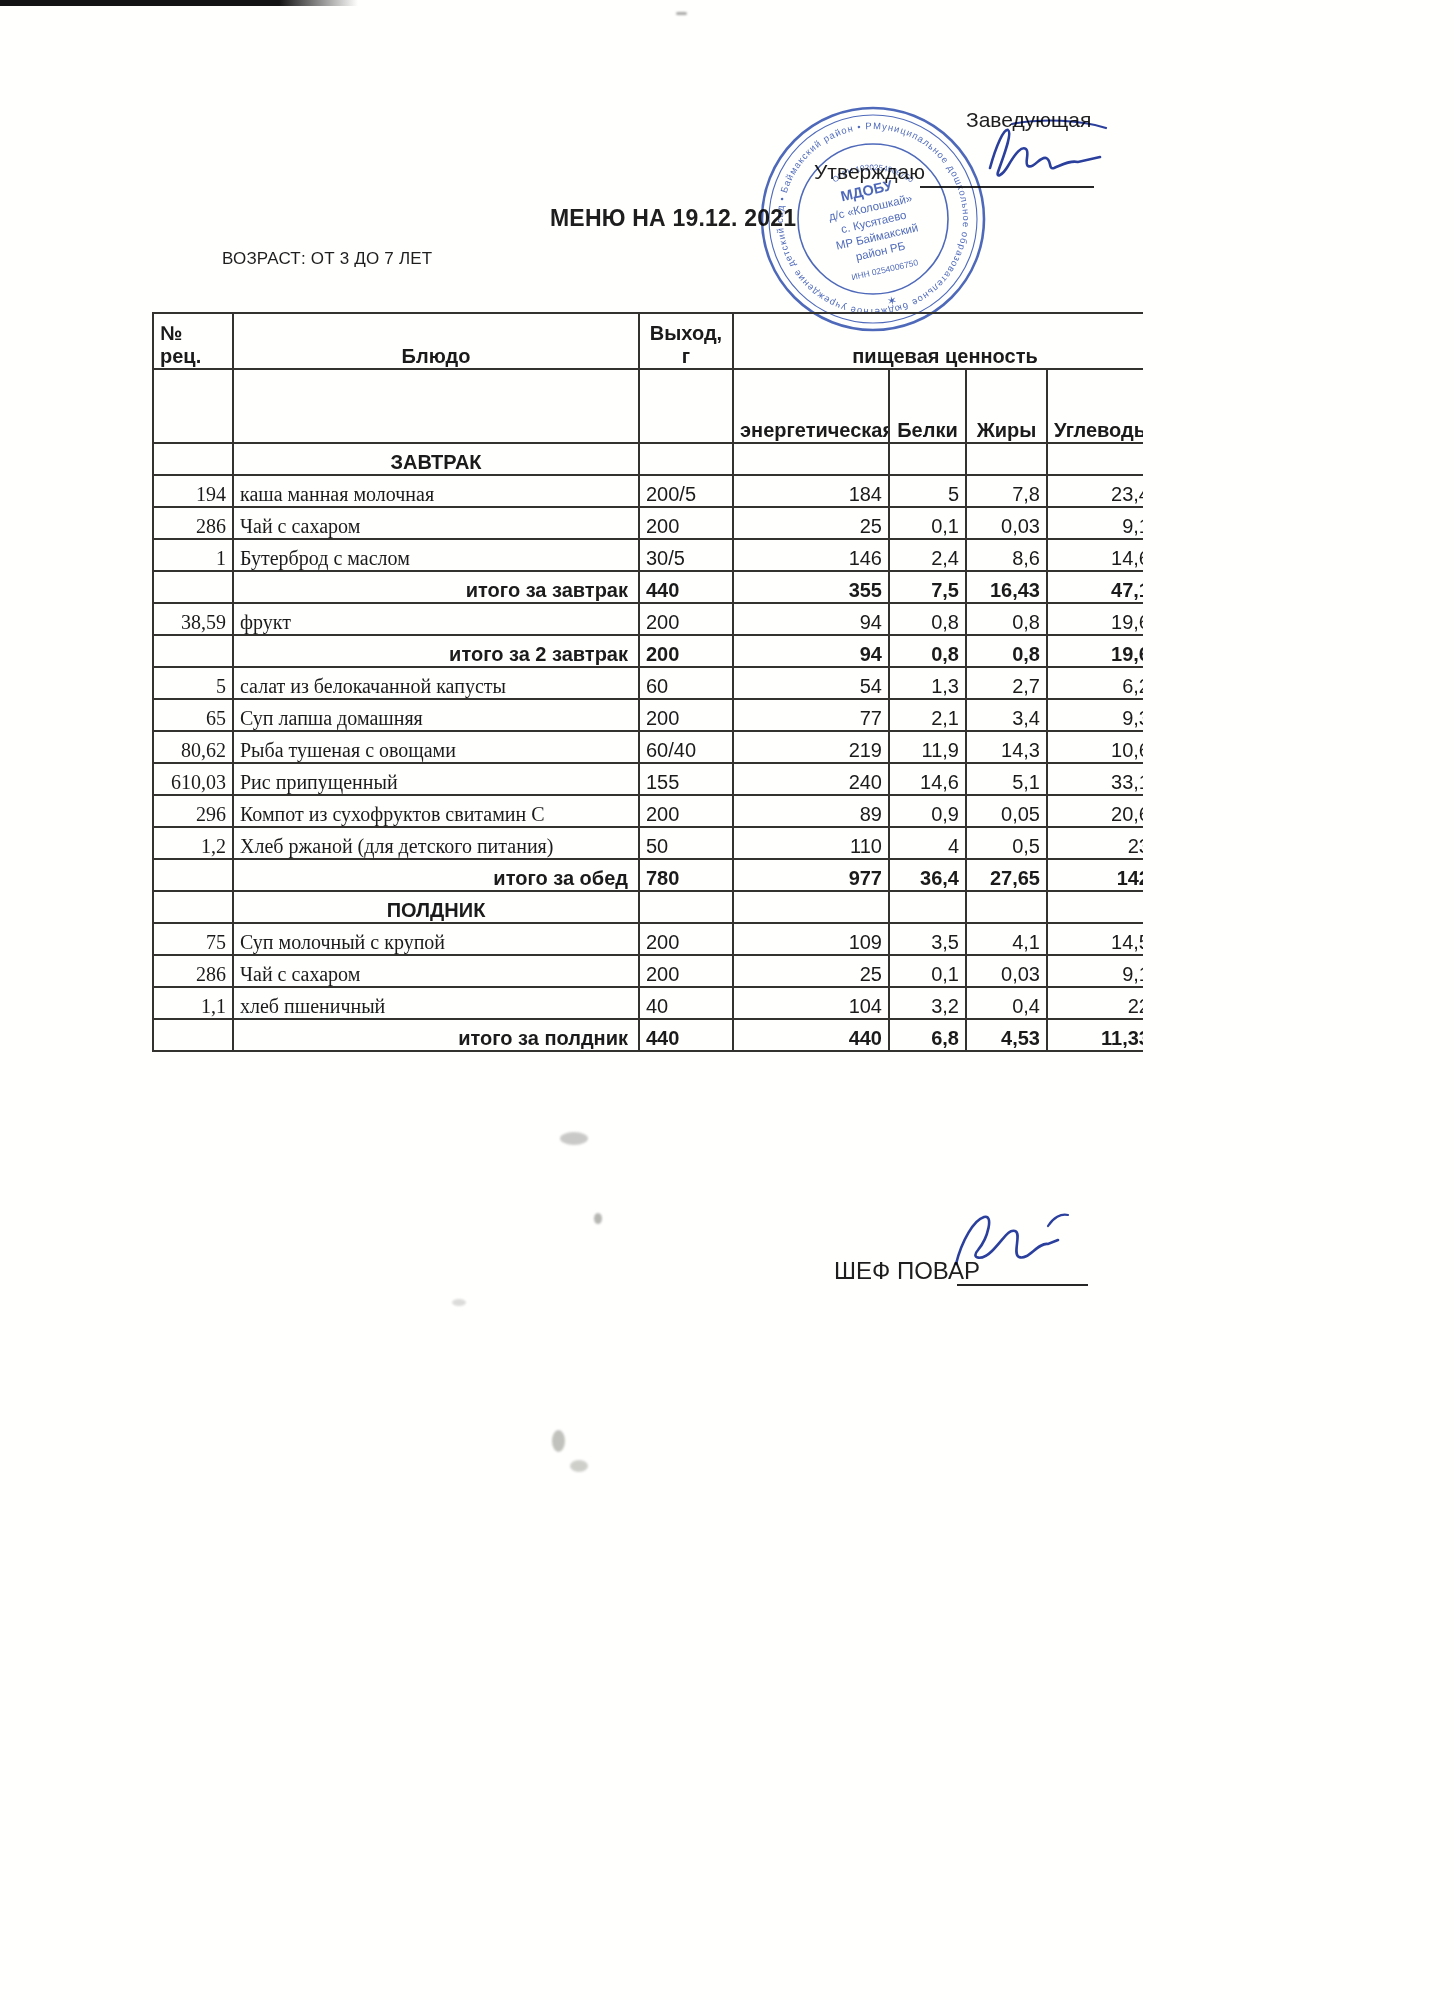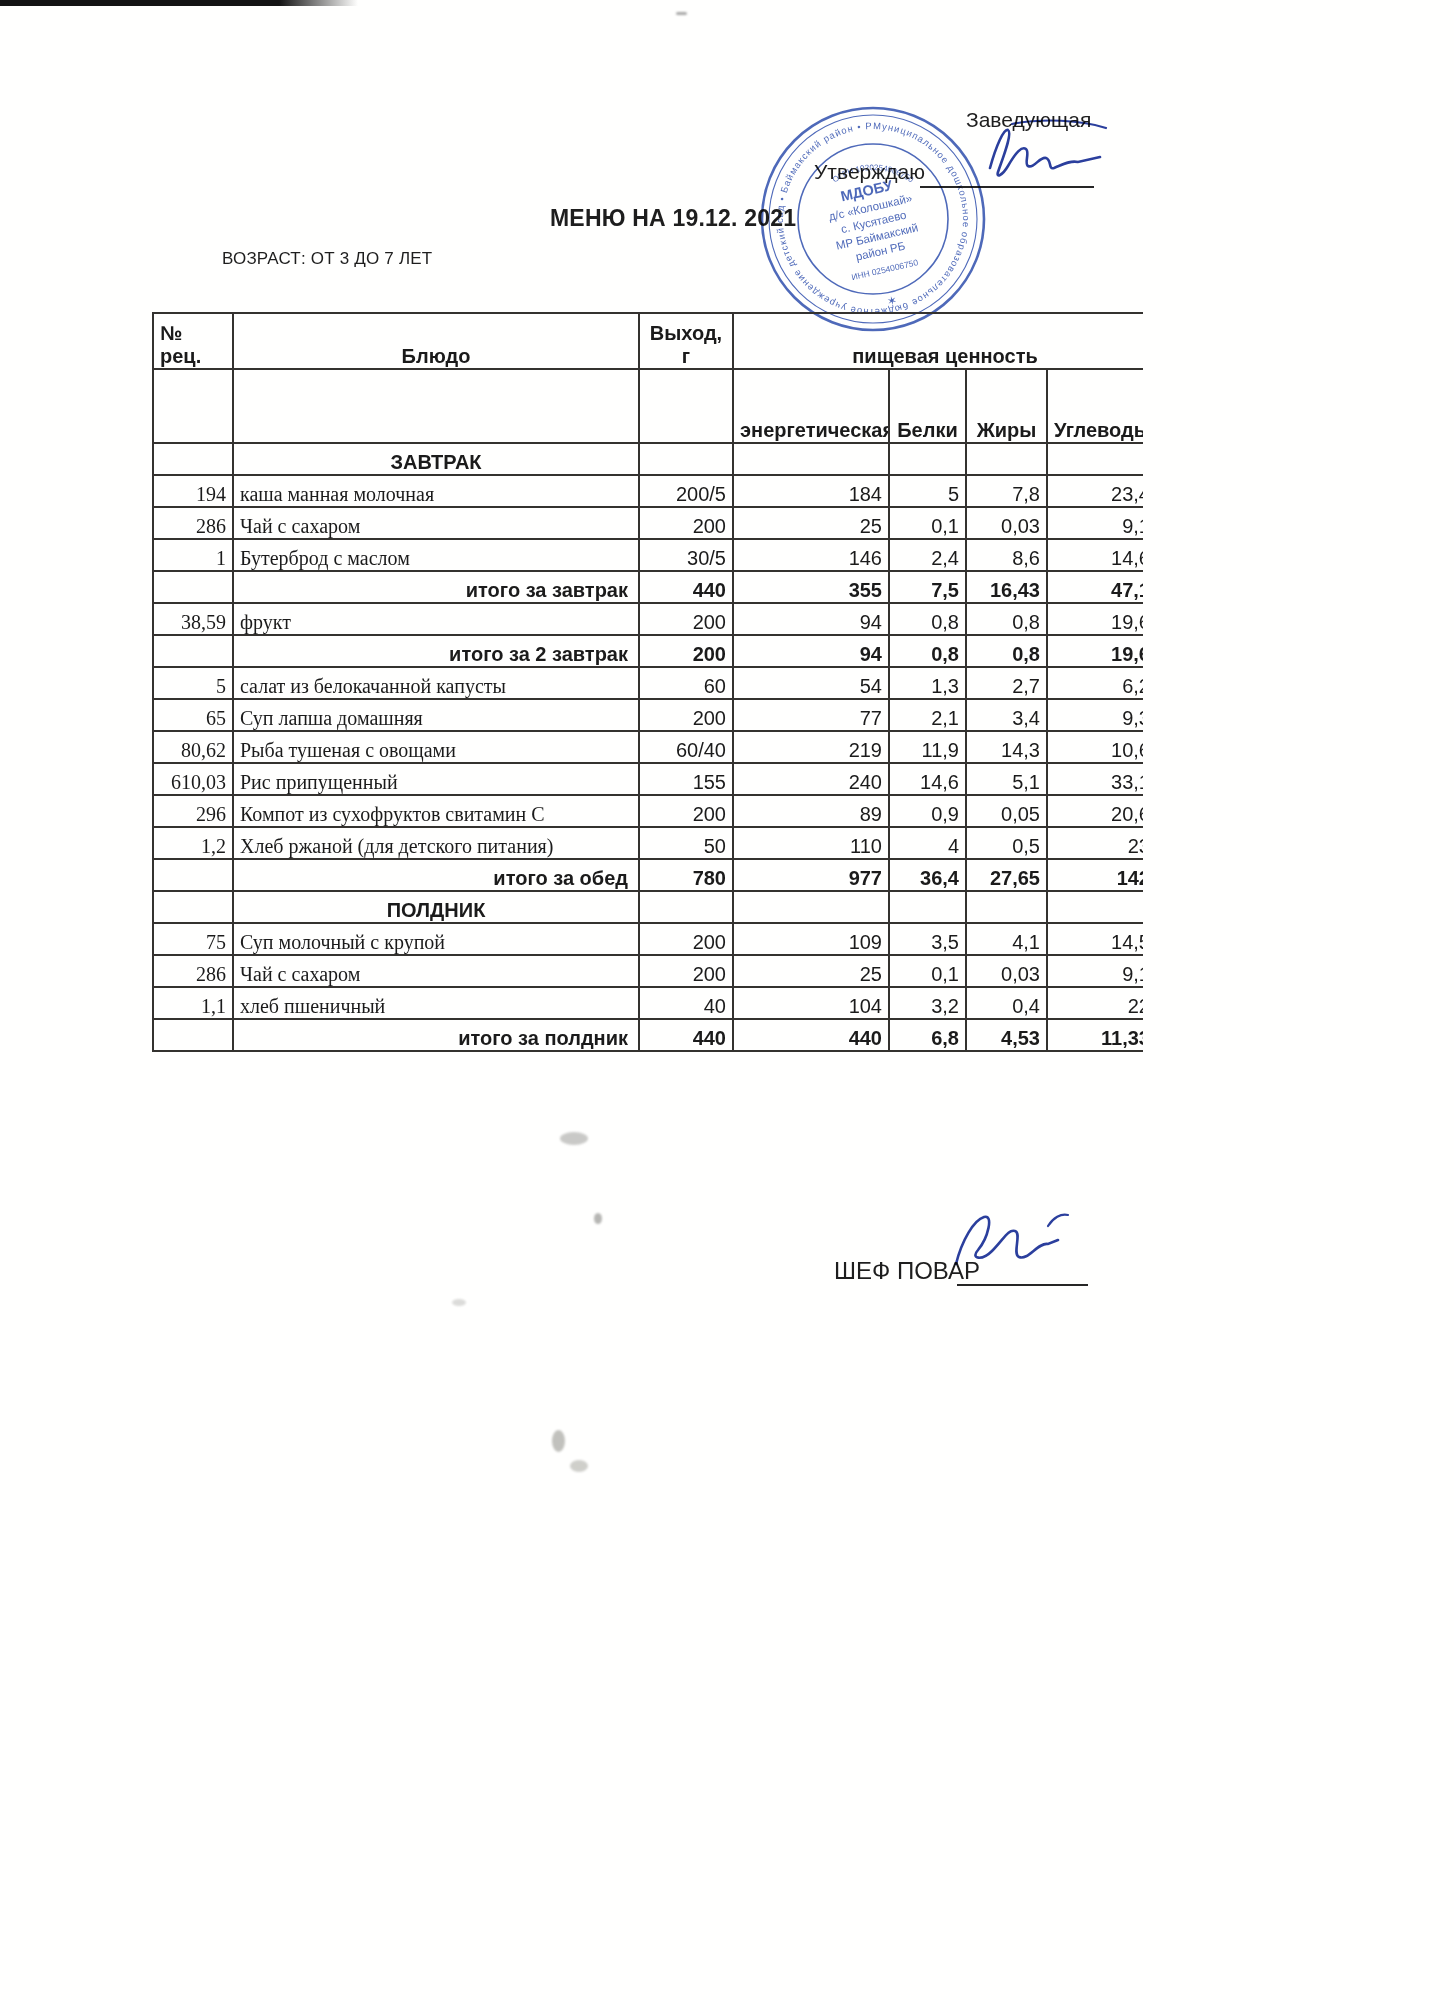--- a/index.html
+++ b/index.html
@@ -37,21 +37,21 @@
   .h-dish { text-align:center; padding-bottom:5px; }
   .h-out  { vertical-align:top; text-align:center; padding-top:3px; line-height:1.15; }
   .h-nutr { text-align:center; padding-bottom:5px; padding-right:70px; }
   .h-energy { white-space:normal; text-align:center; line-height:1.2; padding:0 6px 5px 6px; font-size:19px; }
   .h-prot, .h-fat { text-align:center; padding-bottom:5px; }
   .h-carb { text-align:center; padding-bottom:5px; font-size:19px; }
 
   .menu tbody tr { height:32px; }
   .c-num  { font-family:"Liberation Serif", serif; font-size:19px; text-align:right; padding-right:8px; }
   .c-dish { text-align:left; padding-left:8px; font-family:"Liberation Serif", serif; font-size:21px; }
-  .c-out  { text-align:right; font-size:19px; }
+  .c-out  { text-align:left; font-size:19px; }
   .c-kcal { text-align:right; padding-right:10px; font-size:19px; }
   .c-prot, .c-fat { text-align:right; padding-right:12px; font-size:19px; }
   .c-carb { text-align:right; padding-right:14px; font-size:19px; }
   tr.row-section .c-dish { font-family:"Liberation Sans", sans-serif; font-weight:bold; text-align:center; font-size:20px; }
   tr.row-total td { font-weight:bold; }
   tr.row-total .c-dish { font-family:"Liberation Sans", sans-serif; text-align:right; padding-right:10px; font-size:20px; }
 
   
   .stamp { left:756px; top:102px; width:234px; height:234px; opacity:.85; mix-blend-mode:multiply; }
   .sig { mix-blend-mode:multiply; }

